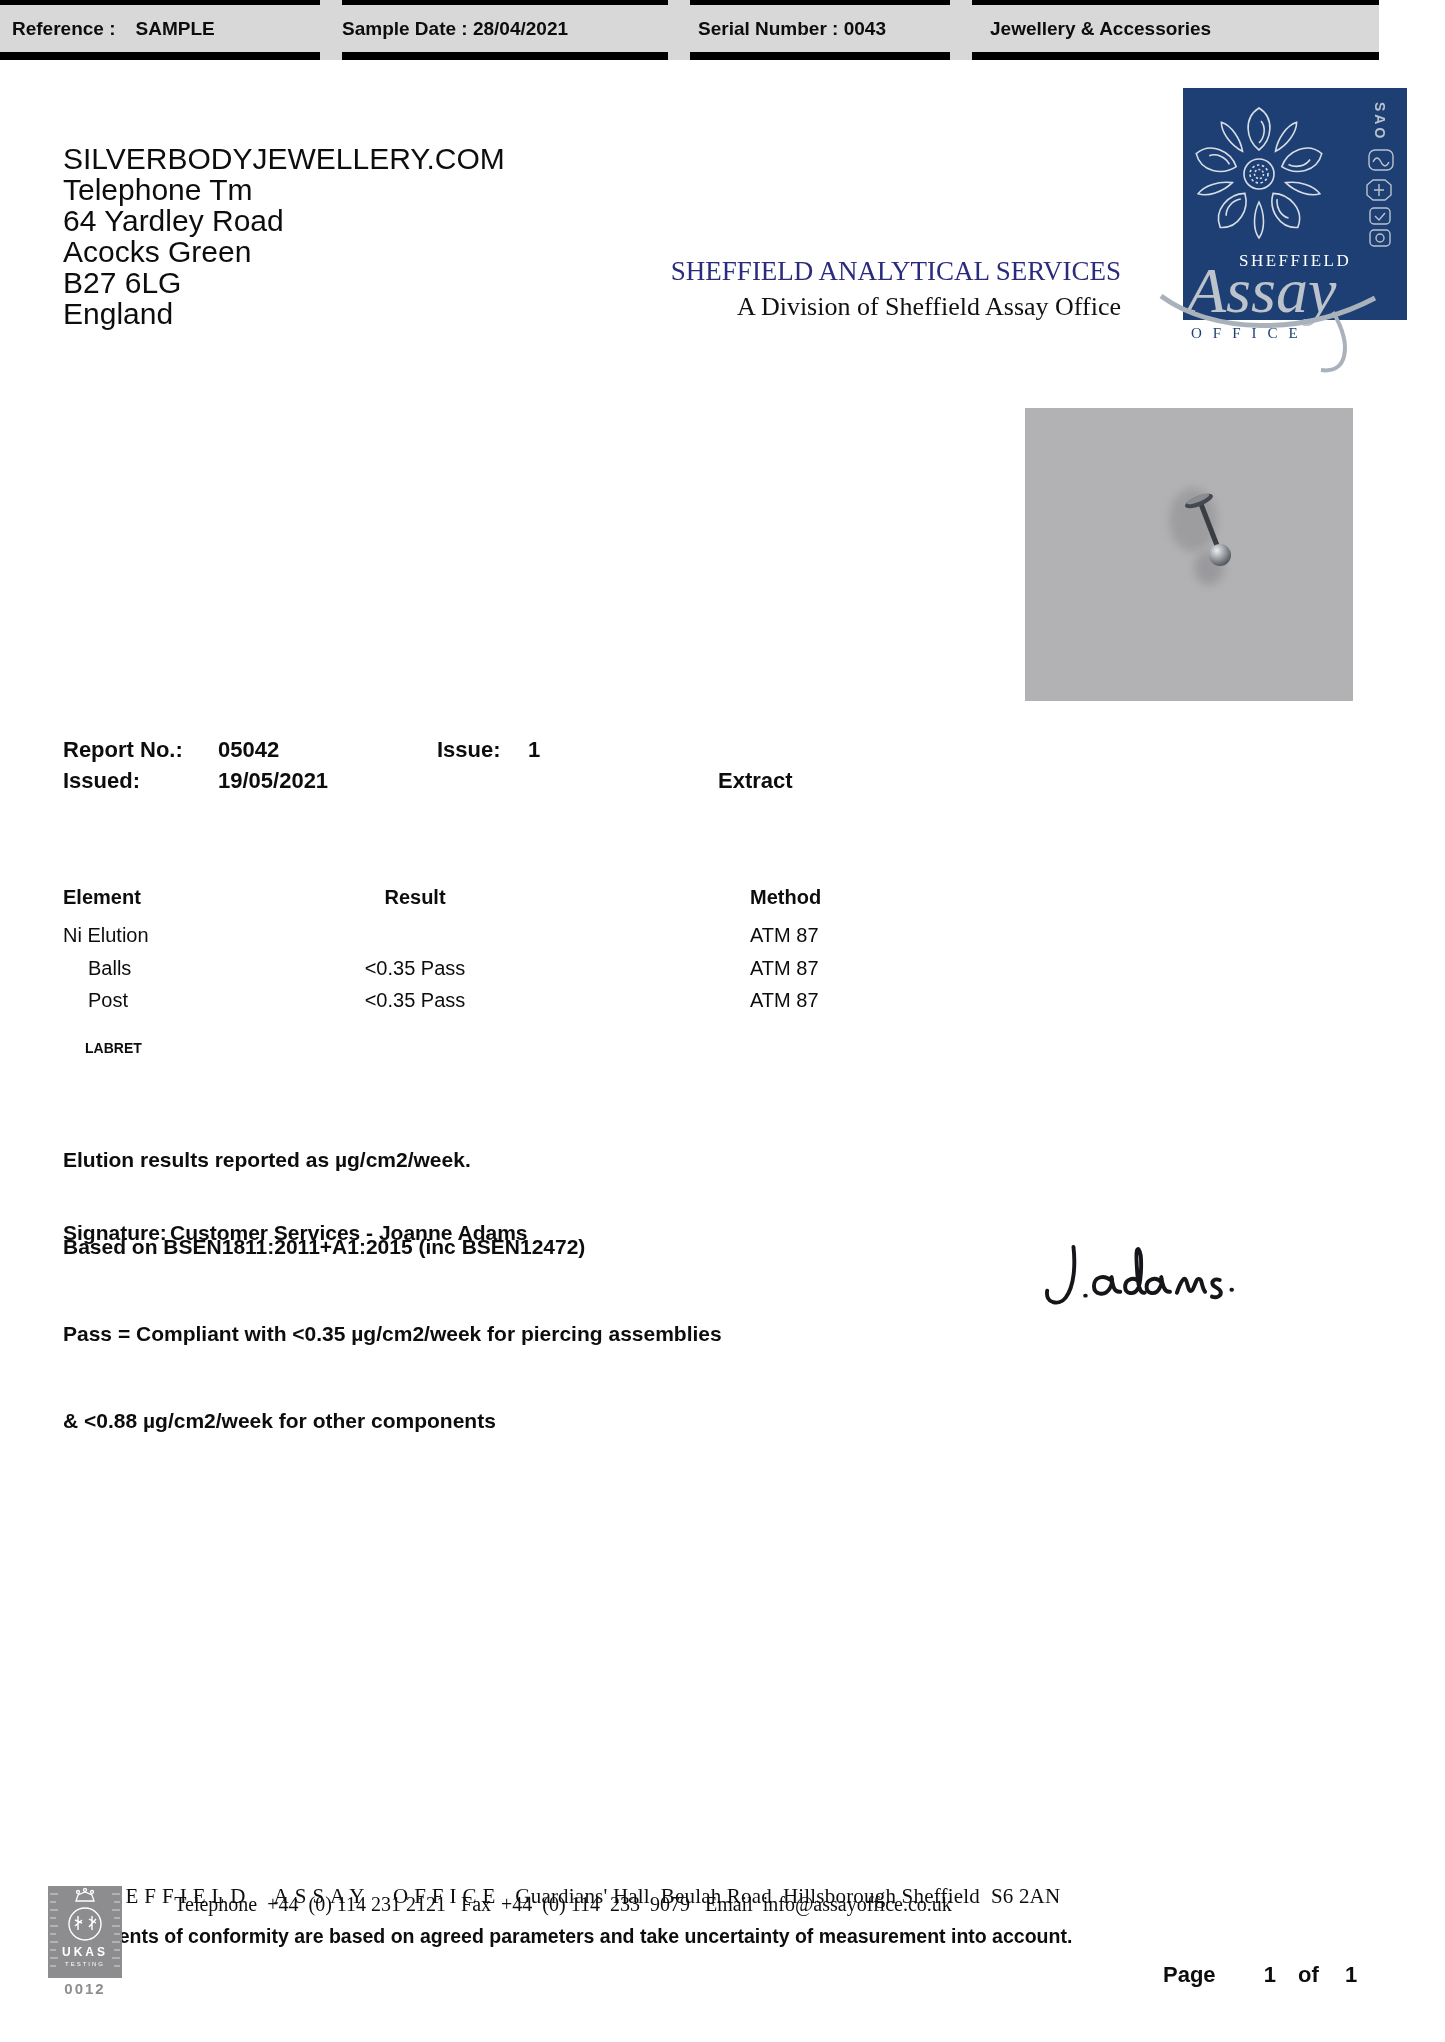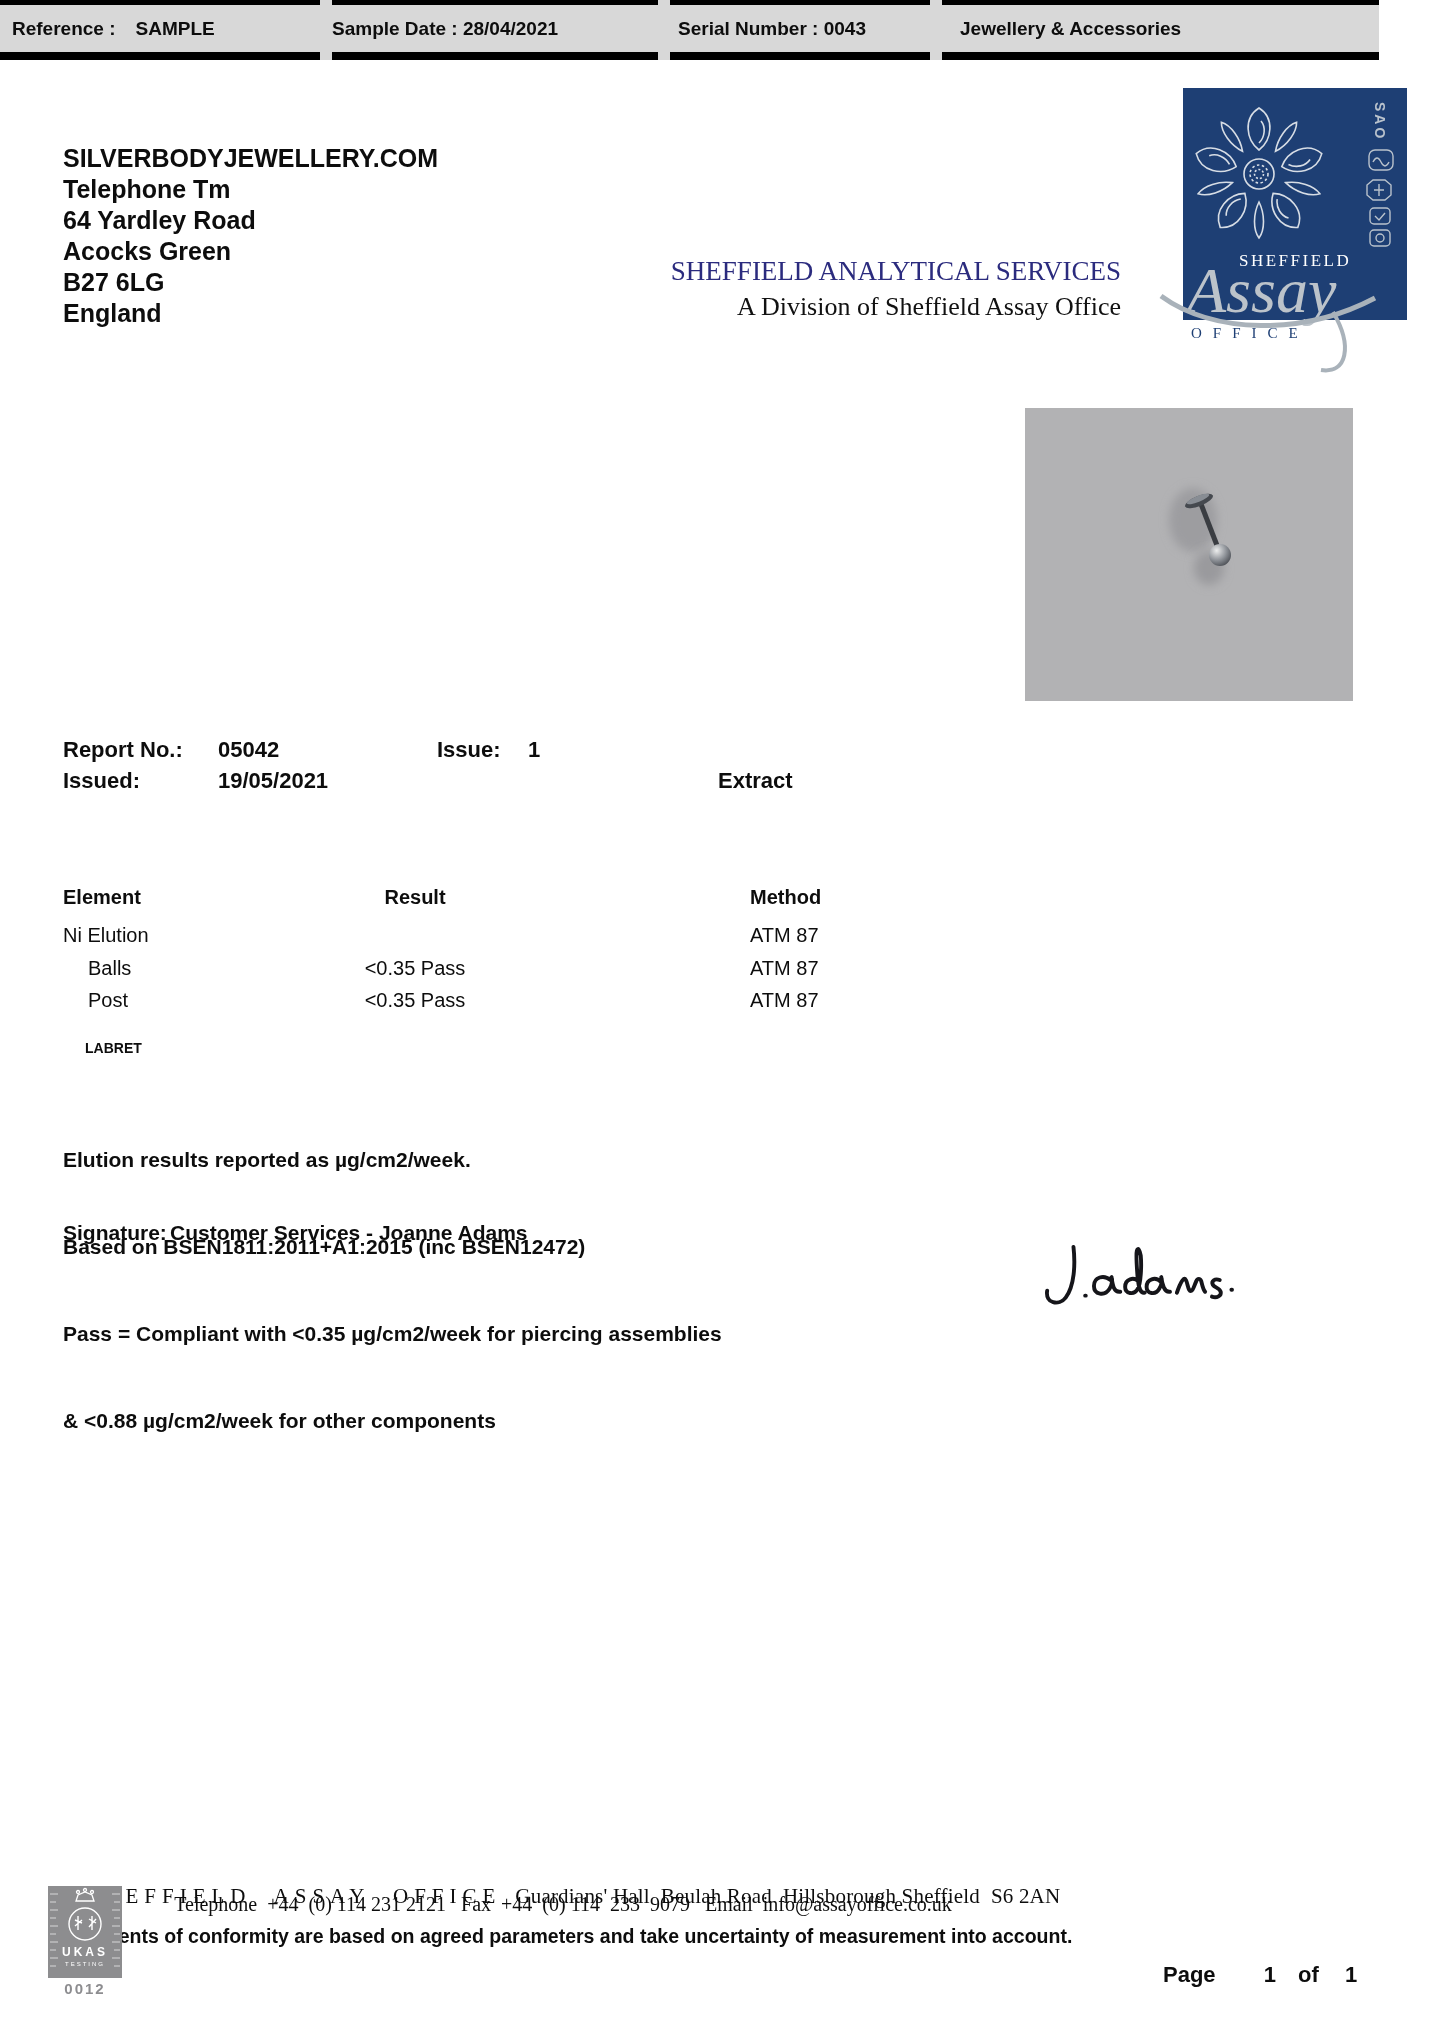--- a/index.html
+++ b/index.html
@@ -3,33 +3,33 @@
 <meta charset="utf-8">
 <style>
   html,body{margin:0;padding:0;background:#ffffff;}
   .page{position:relative;width:1445px;height:2042px;background:#ffffff;overflow:hidden;
         font-family:"Liberation Sans",sans-serif;color:#0d0d0d;}
   .abs{position:absolute;}
   .serif{font-family:"Liberation Serif",serif;}
   svg{overflow:visible;display:block;}
 
   
-  .recipient{left:63px;top:143px;font-size:25px;font-weight:bold;line-height:31px;}
+  .recipient{left:63px;top:143px;font-size:30px;font-weight:normal;line-height:31px;}
 
   
   .svc{right:324px;top:256px;text-align:right;margin-left:44px;}
   .svc-title{font-size:27px;color:#2b2b7e;}
   .svc-sub{font-size:26px;color:#111;margin-top:5px;}
 
   
   .rline{font-size:22px;font-weight:bold;height:26px;}
   .rline span{position:absolute;white-space:nowrap;}
 
   
-  .refbar{left:33px;top:818px;width:1379px;background:#d8d8d8;display:flex;gap:12px;}
+  .refbar{left:33px;top:818px;width:1379px;background:#d8d8d8;display:flex;gap:22px;}
   .refcell{border-top:5px solid #000;border-bottom:8px solid #000;padding:13px 0 12px;
            font-size:19px;font-weight:bold;white-space:nowrap;}
   .rc1{width:320px;padding-left:12px;box-sizing:border-box;}
   .rc2{width:326px;box-sizing:border-box;}
   .rc3{width:260px;padding-left:8px;box-sizing:border-box;}
   .rc4{flex:1;padding-left:18px;box-sizing:border-box;}
   .refval{margin-left:20px;}
 
   
   .trow{left:0;width:1445px;font-size:20px;height:24px;padding-left:12px;}

